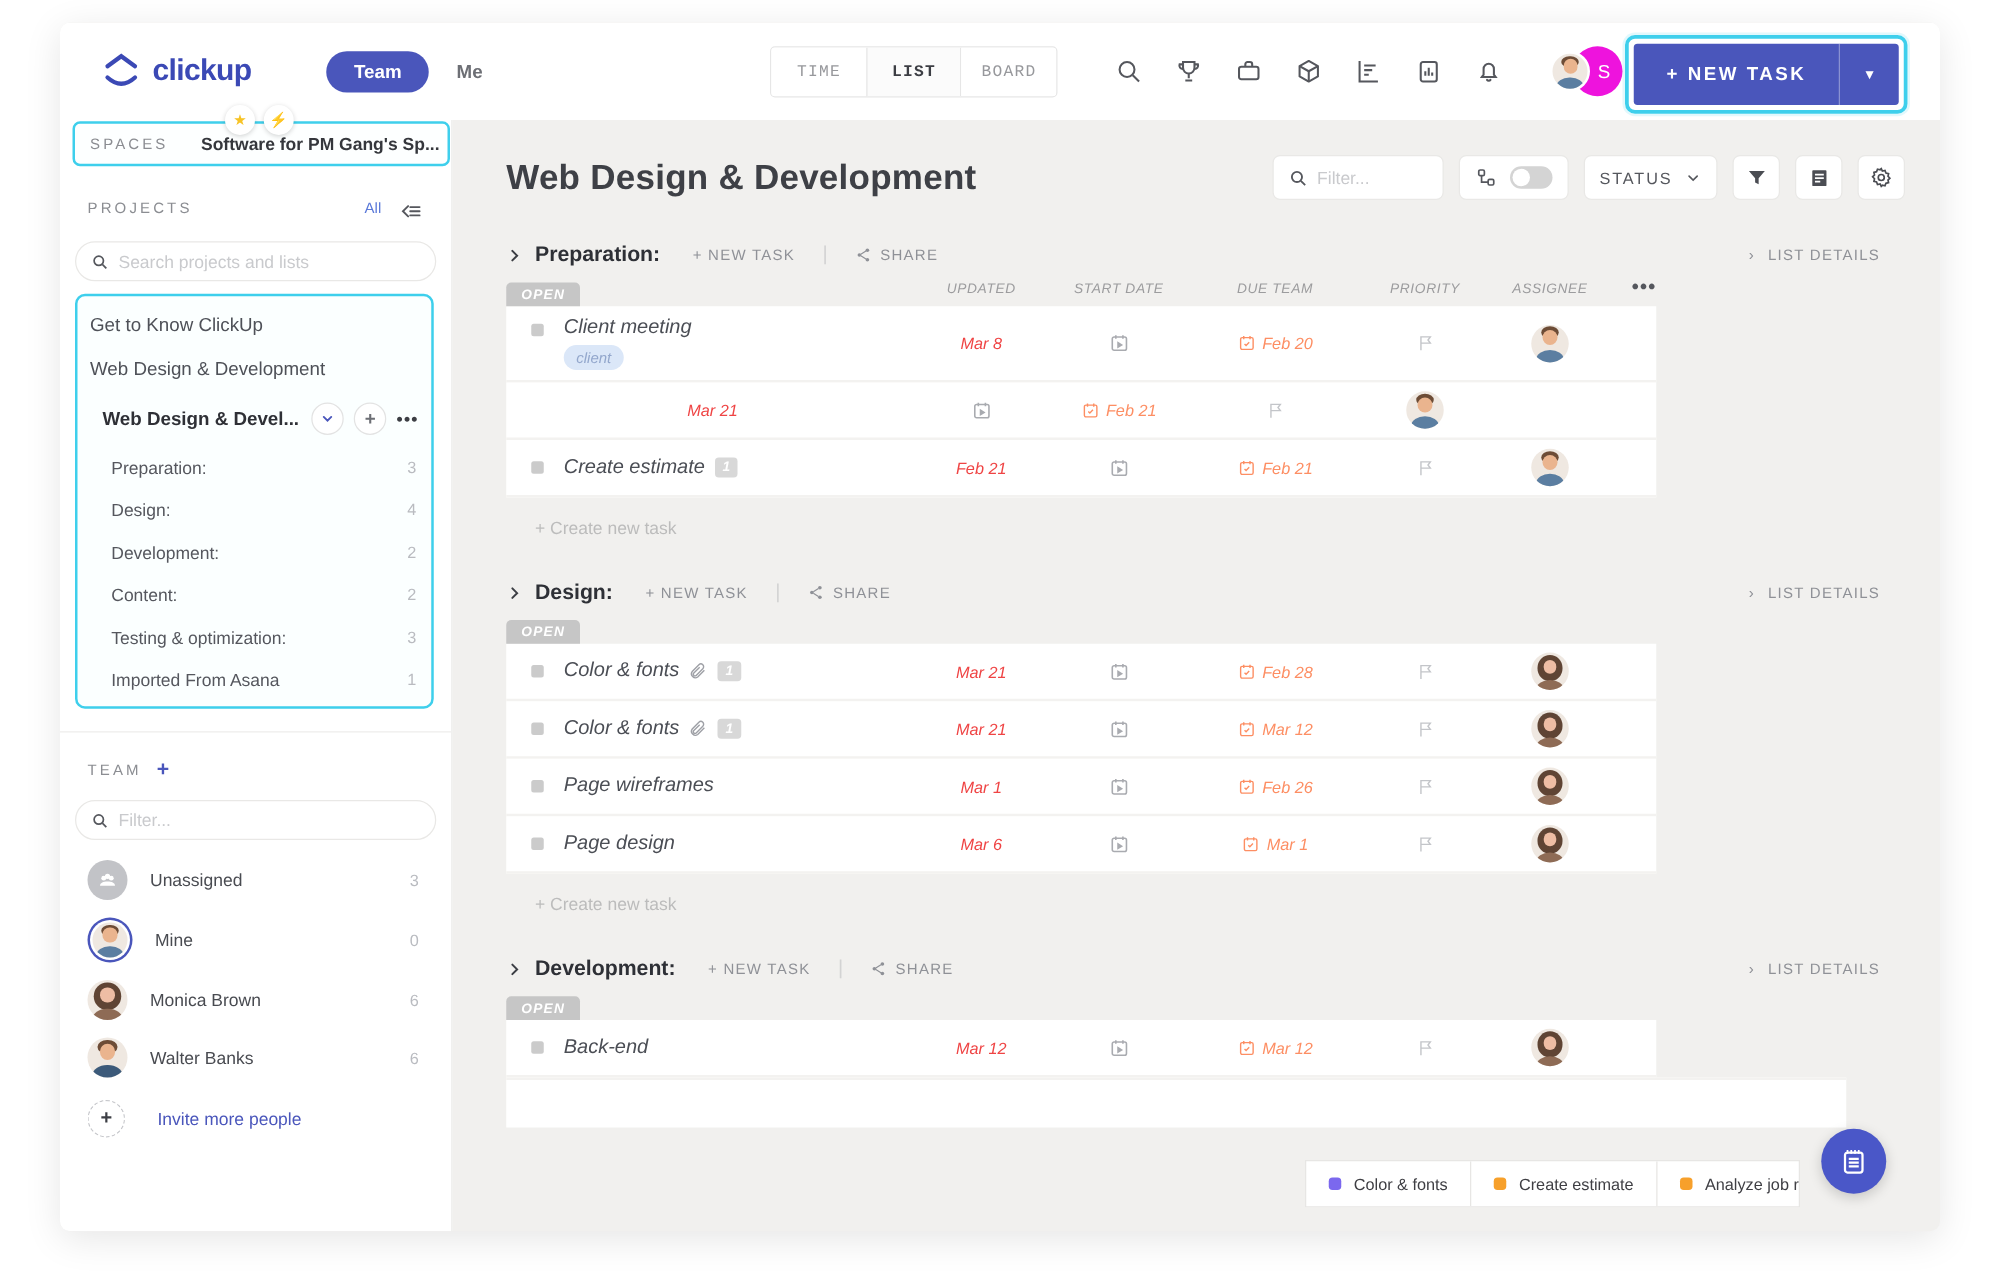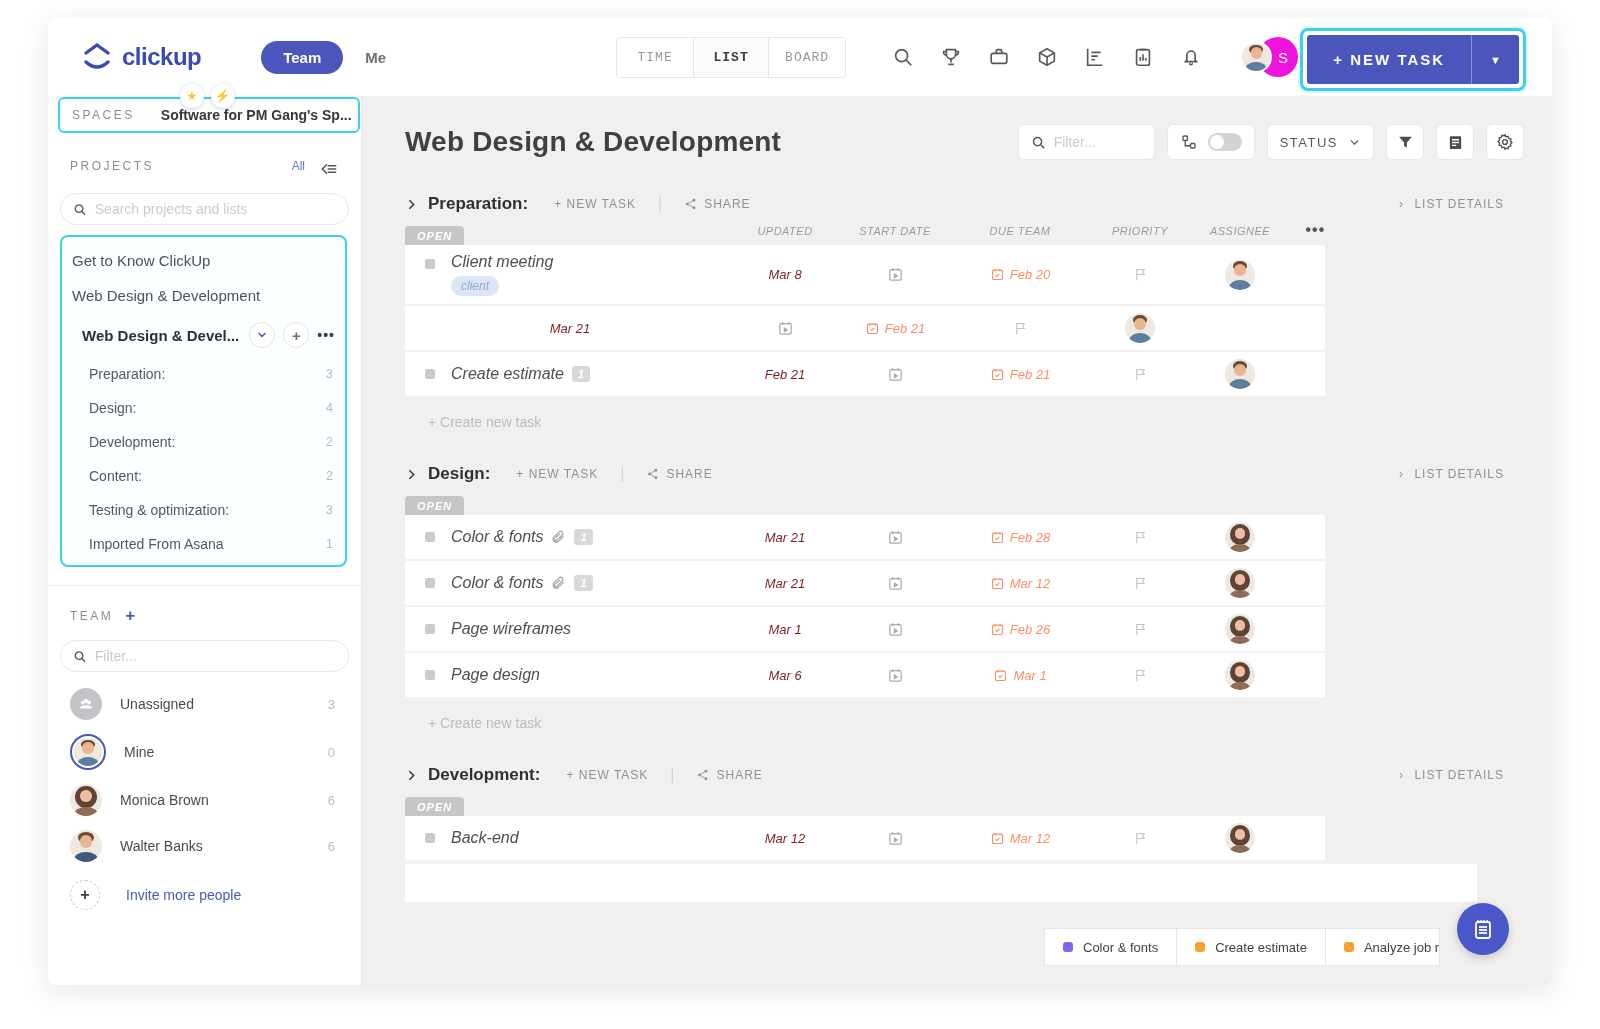--- a/index.html
+++ b/index.html
@@ -108,21 +108,21 @@
   .trow { display:grid; grid-template-columns:1fr 100px 120px 130px 110px 90px 40px; align-items:center;
           background:#fff; min-height:46px; border-bottom:2px solid #f3f2f0; }
   .trow:first-of-type { border-top:0; }
   .tname { display:flex; align-items:center; padding:8px 0 8px 20px; }
   .status-sq { width:10px; height:10px; background:#cbcbcb; border-radius:2px; margin-right:16px; flex:none; align-self:flex-start; margin-top:6px; }
   .tname-inner { display:flex; flex-direction:column; gap:5px; }
   .tname-line { display:flex; align-items:center; gap:8px; font-size:16px; color:#4b4e55; }
   .tag { align-self:flex-start; background:#dbe7f8; color:#93a7cc; font-size:12px; padding:3px 10px; border-radius:10px; }
   .clip { color:#9ea0a6; }
   .cnt-badge { background:#d8d8d8; color:#fff; font-size:11px; font-weight:bold; padding:2px 6px; border-radius:3px; }
-  .tdate { text-align:center; font-size:13px; color:#7f1d1d; }
+  .tdate { text-align:center; font-size:13px; color:#ef4444; }
   .ticon { display:flex; justify-content:center; color:#a9abb0; }
   .tdue { display:flex; justify-content:center; align-items:center; gap:5px; color:#fd8e63; font-size:13px; }
   .tflag { display:flex; justify-content:center; color:#c3c5c9; }
   .tassignee { display:flex; justify-content:center; }
   .tassignee .avatar { width:30px; height:30px; }
   .create-new { margin:16px 0 0 66px; color:#bcbcbc; font-size:14px; }
   .dev-filler { background:#fff; height:40px; width:1072px; margin-left:43px; border-top:2px solid #f3f2f0; }
 
   
   .tray { position:absolute; right:112px; bottom:19px; width:396px; height:38px; display:flex; background:#fff;

